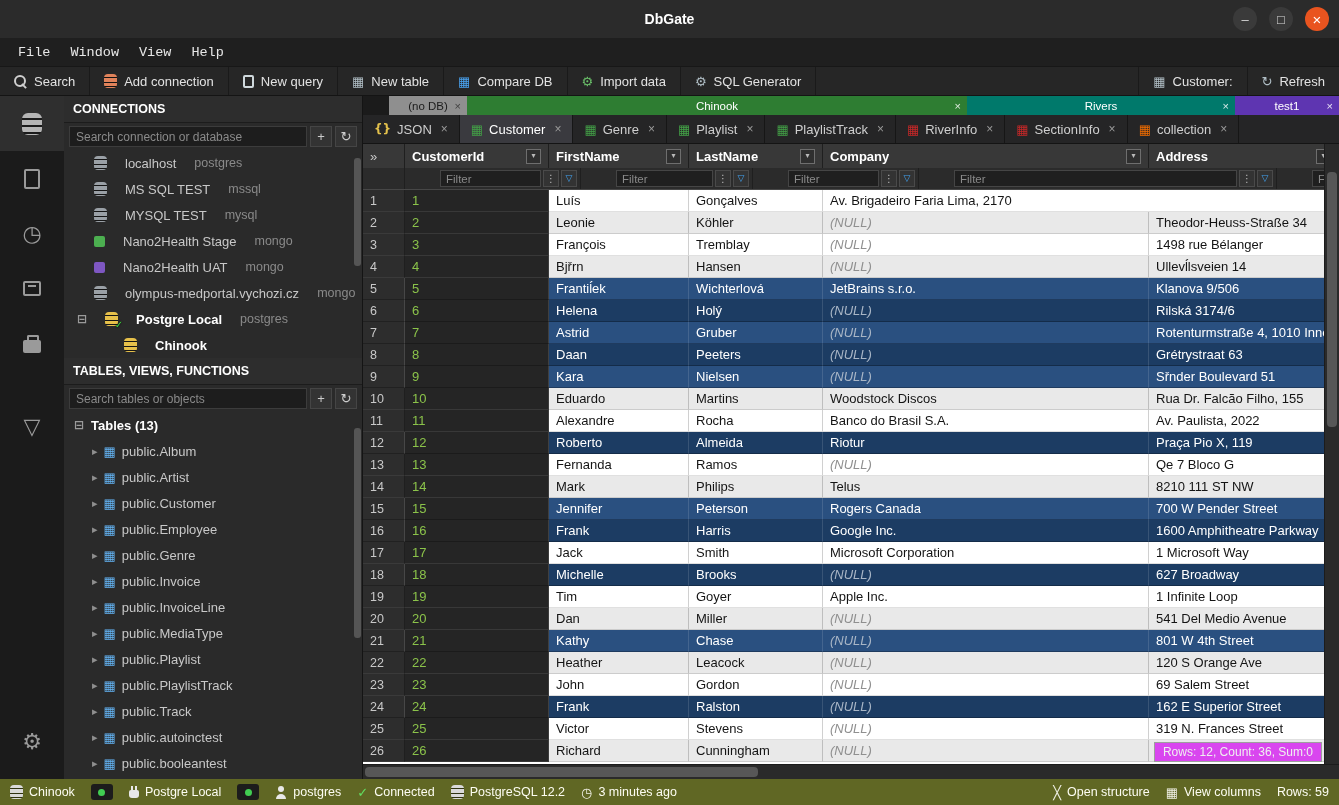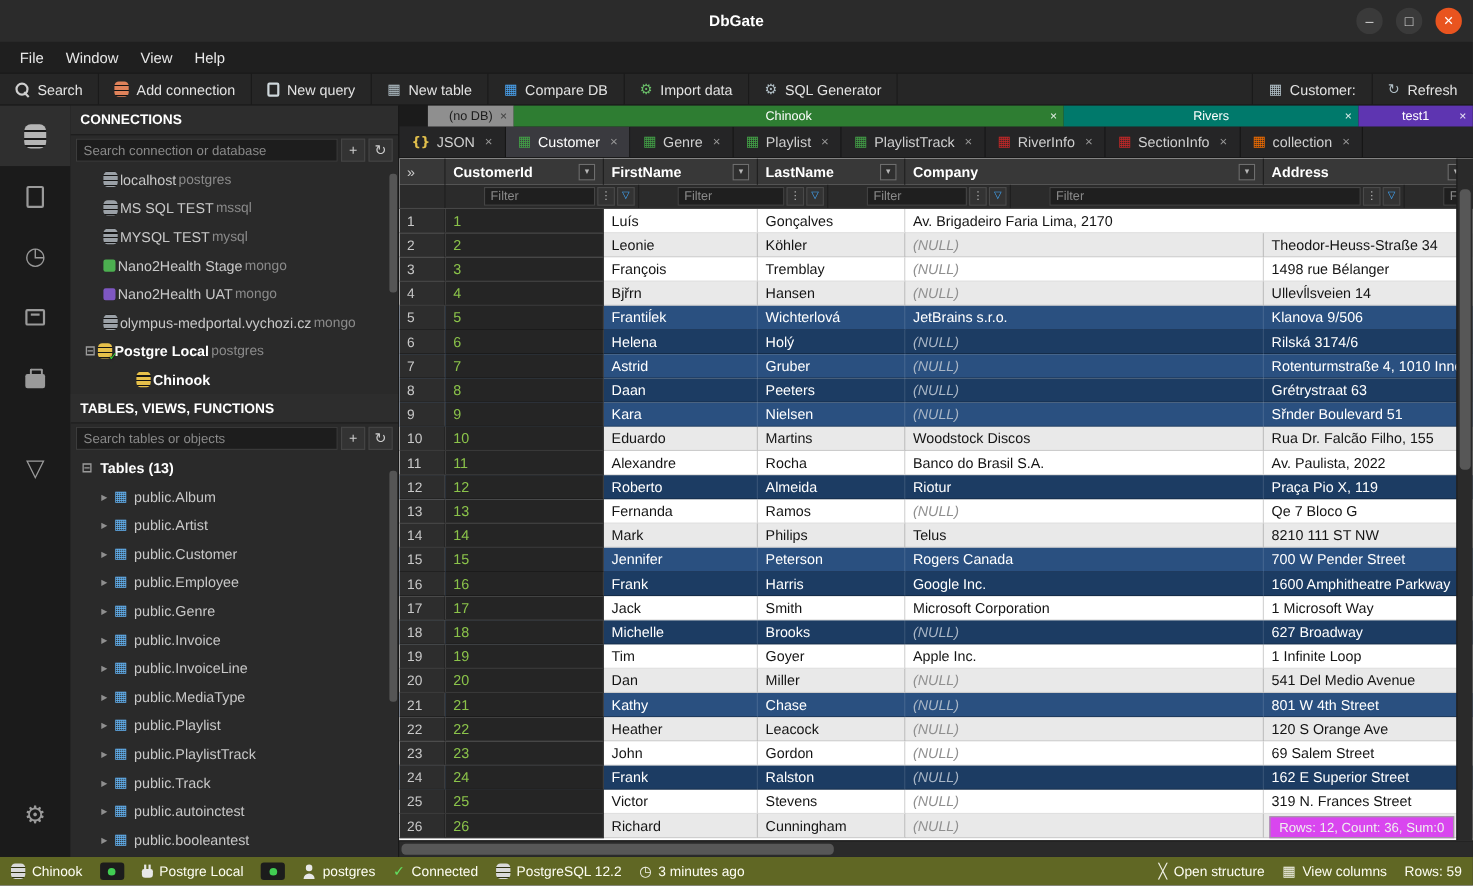--- a/index.html
+++ b/index.html
@@ -10,21 +10,21 @@
   .app{width:1339px;height:805px;display:flex;flex-direction:column;}
 
   
   .titlebar{height:38px;background:#2b2b2b;position:relative;display:flex;align-items:center;justify-content:center;flex:0 0 auto;}
   .title{color:#fff;font-weight:bold;font-size:14px;}
   .win-controls{position:absolute;right:10px;top:0;height:100%;display:flex;align-items:center;gap:12px;}
   .win-btn{width:24px;height:24px;border-radius:50%;background:#3a3a3a;color:#d8d8d8;display:flex;align-items:center;justify-content:center;font-size:13px;}
   .win-close{background:#e9541f;color:#fff;font-size:15px;}
 
   
-  .menubar{height:28px;background:#1f1f1f;display:flex;align-items:center;padding-left:8px;flex:0 0 auto;}
+  .menubar{height:28px;background:#1f1f1f;display:flex;align-items:center;padding-left:8px;flex:0 0 auto;font-family:Liberation Mono, monospace;}
   .menu-item{padding:4px 10px;color:#e8e8e8;font-size:13.5px;}
 
   
   .toolbar{height:30px;background:#262626;display:flex;align-items:stretch;border-top:1px solid #171717;border-bottom:1px solid #141414;flex:0 0 auto;}
   #toolbar-left{display:flex;}
   #toolbar-right{margin-left:auto;display:flex;}
   .tool-btn{display:flex;align-items:center;gap:7px;padding:0 14px;border-right:1px solid #1a1a1a;color:#e2e2e2;font-size:13px;white-space:nowrap;}
   #toolbar-right .tool-btn{border-left:1px solid #1a1a1a;border-right:none;}
 
   
@@ -44,21 +44,21 @@
   .i-case{width:18px;height:13px;background:#9a9a9a;border-radius:2px;position:relative;margin-top:5px;}
   .i-case::before{content:"";position:absolute;top:-5px;left:4px;width:8px;height:5px;border:2px solid #9a9a9a;border-bottom:none;border-radius:2px 2px 0 0;}
 
   
   .leftpanel{width:299px;background:#2a2a2a;border-right:1px solid #141414;display:flex;flex-direction:column;position:relative;overflow:hidden;flex:0 0 auto;}
   .panel-header{height:27px;display:flex;align-items:center;padding:0 9px;font-weight:bold;color:#fff;font-size:12.5px;background:#2d2d2d;border-bottom:1px solid #1c1c1c;flex:0 0 auto;}
   .search-row{display:flex;align-items:center;padding:3px 5px;gap:3px;flex:0 0 auto;}
   .search-input{flex:1;background:#1d1d1d;border:1px solid #3c3c3c;color:#bdbdbd;height:21px;padding:0 6px;font-size:12px;}
   .search-input::placeholder{color:#8a8a8a;}
   .mini-btn{width:22px;height:21px;background:#333;border:1px solid #454545;color:#ccc;display:flex;align-items:center;justify-content:center;font-size:13px;flex:0 0 auto;}
-  .conn-item{height:26px;display:flex;align-items:center;gap:2px;padding-left:30px;color:#c8c8c8;font-size:13px;white-space:nowrap;overflow:hidden;}
+  .conn-item{height:26px;display:flex;align-items:center;gap:18px;padding-left:30px;color:#c8c8c8;font-size:13px;white-space:nowrap;overflow:hidden;}
   .conn-item.bold{font-weight:bold;color:#fff;}
   .conn-item.bold .expander{margin-left:-17px;}
   .conn-item.child{padding-left:60px;}
   .conn-item .engine{color:#8a8a8a;font-weight:normal;font-size:12.5px;}
   .expander{color:#9a9a9a;font-size:12px;}
   .icon-wrap{position:relative;display:inline-flex;flex:0 0 auto;}
   .badge{position:absolute;right:-5px;bottom:-4px;color:#3ddc3d;font-size:10px;font-weight:bold;text-shadow:0 0 2px #000;}
   .db-cyl{--c:#9aa0a6;width:13px;height:14px;border-radius:4px;background:repeating-linear-gradient(to bottom,var(--c) 0 3.3px,rgba(0,0,0,.5) 3.3px 4.4px);flex:0 0 auto;}
   .sq{width:11px;height:11px;border-radius:2px;flex:0 0 auto;}
   .tree-group{height:26px;display:flex;align-items:center;gap:7px;padding-left:10px;font-weight:bold;color:#fff;flex:0 0 auto;}

